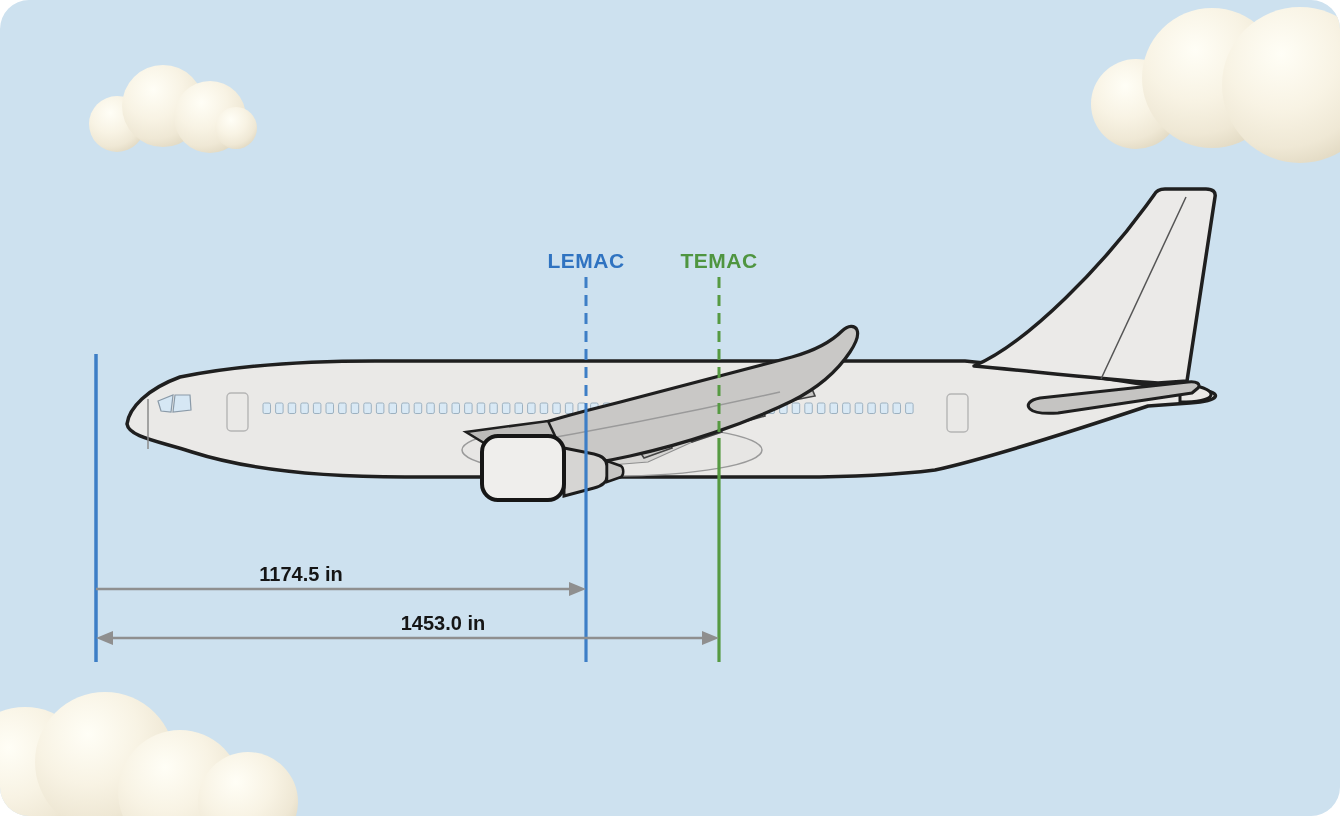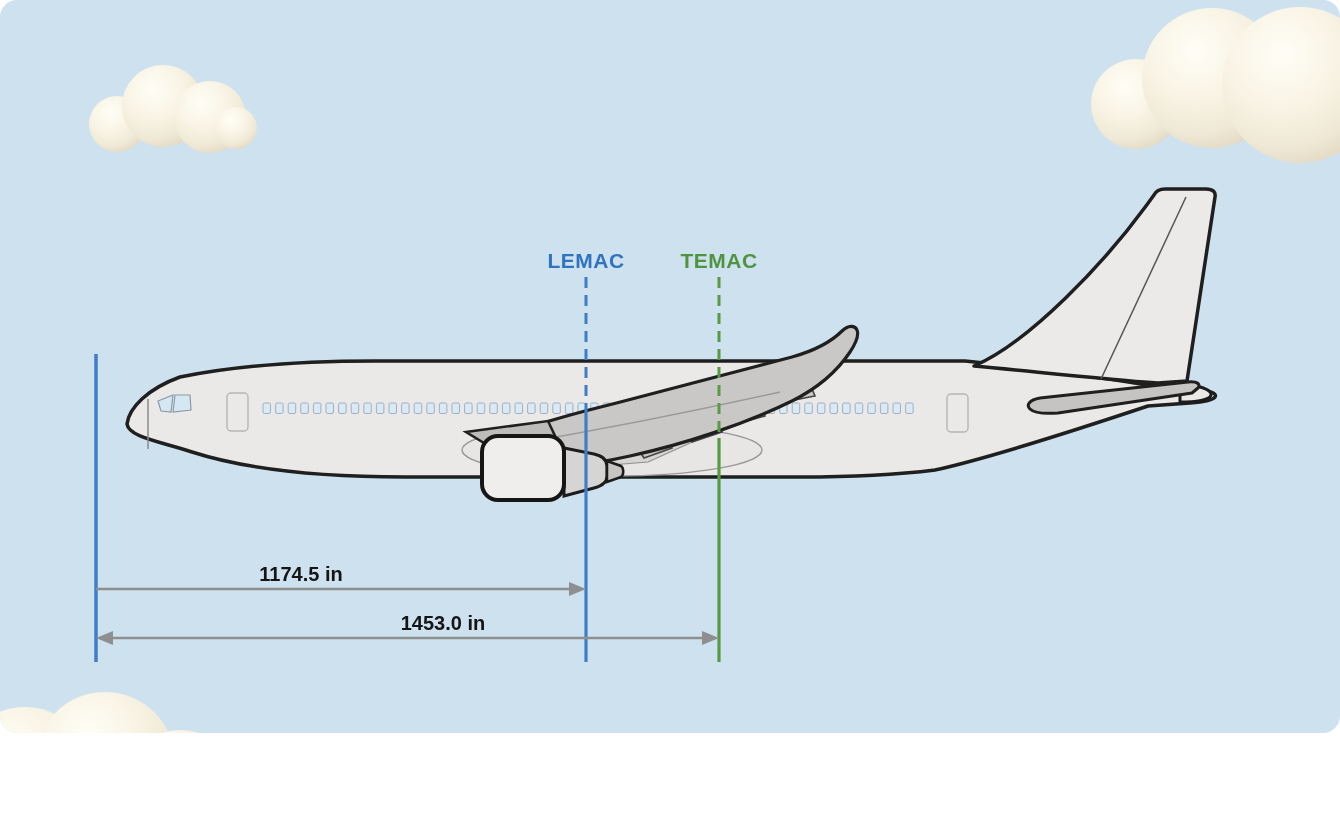--- a/index.html
+++ b/index.html
@@ -7,22 +7,22 @@
     padding: 0;
     background: #ffffff;
     width: 1340px;
     height: 816px;
     overflow: hidden;
     font-family: "Liberation Sans", sans-serif;
   }
   .scene {
     position: relative;
     width: 1340px;
-    height: 733px;
-    border-radius: 17px;
+    height: 816px;
+    border-radius: 29px;
     background: #cde1ef;
     overflow: hidden;
     text-align: right;
   }
   .scene svg {
     position: absolute;
     left: 0;
     top: 0;
     display: block;
   }

